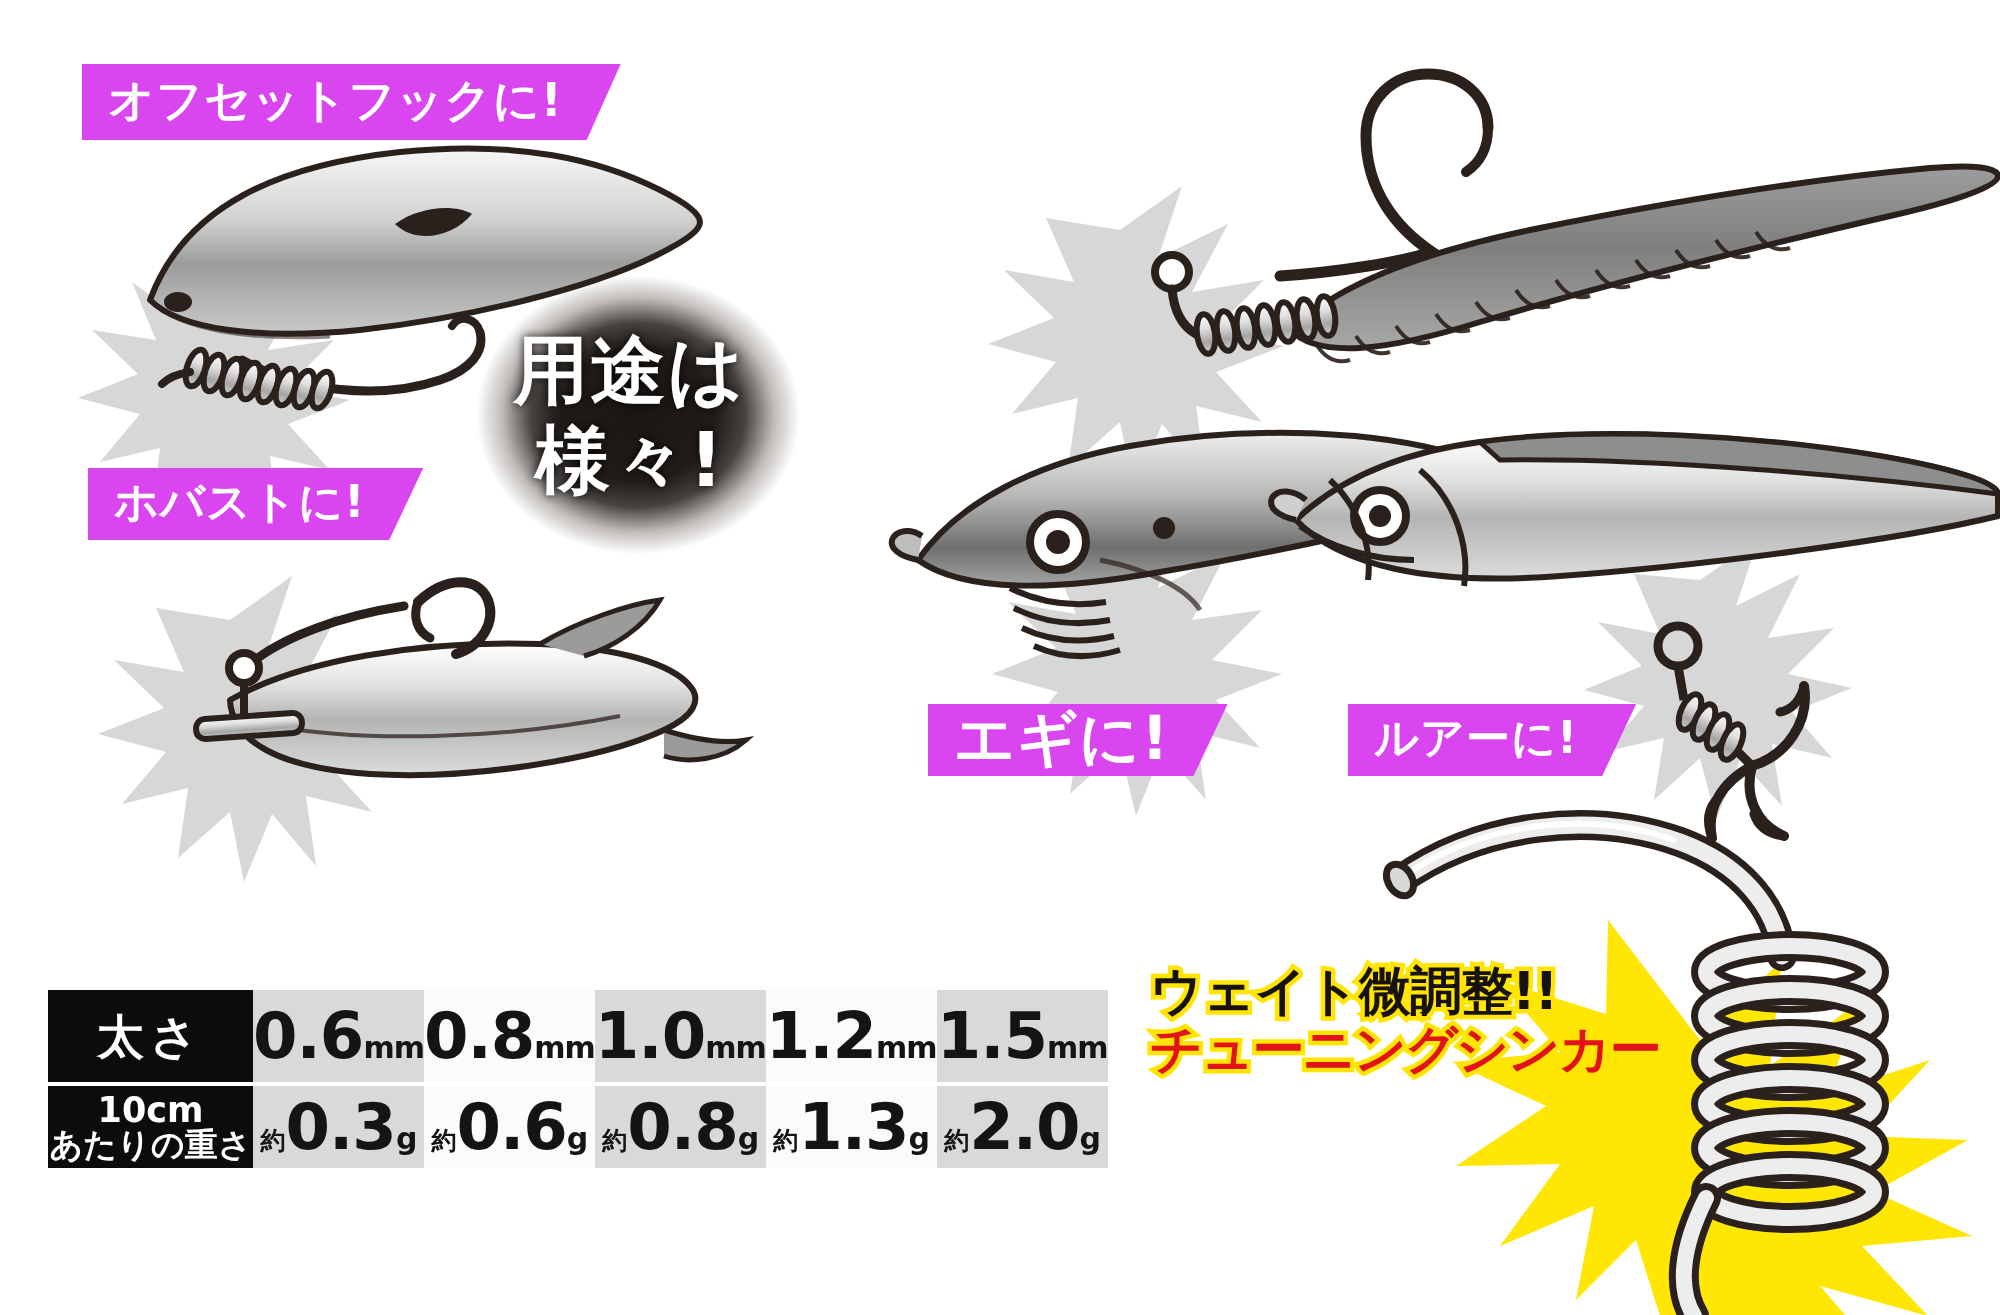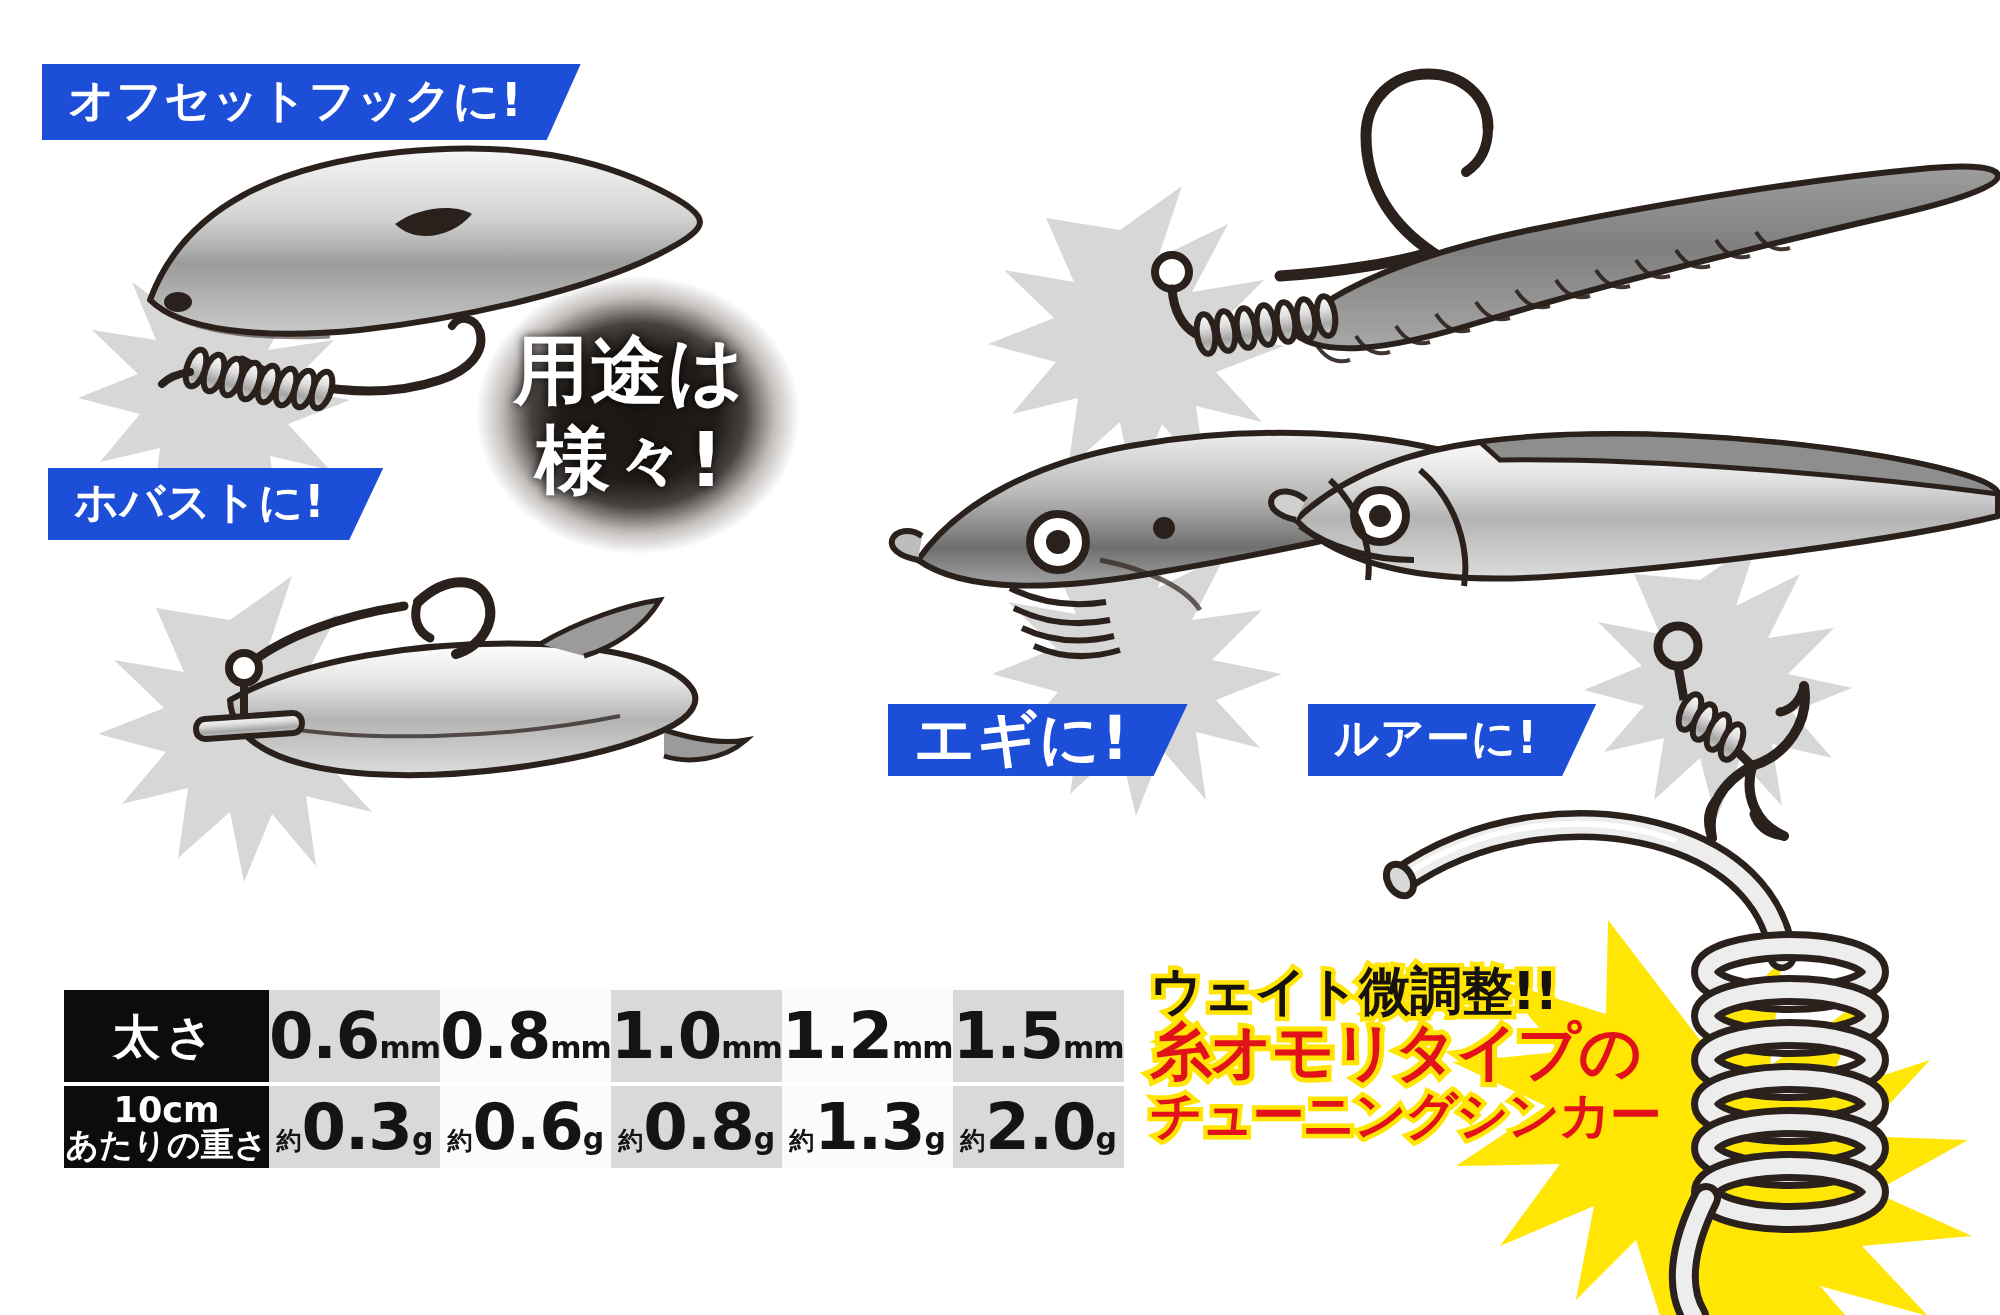--- a/index.html
+++ b/index.html
@@ -6,30 +6,31 @@
   body{
     width:2000px;height:1315px;position:relative;overflow:hidden;
     font-family:"Liberation Sans","DejaVu Sans",sans-serif;
     background:#ffffff;
   }
   .stage{position:absolute;left:0;top:0;width:2000px;height:1315px;}
 
   
   .banner{
     position:absolute;
-    background:#1d4ed8;
+    background:#d946ef;
     color:#ffffff;
     font-weight:bold;
     display:flex;align-items:center;
     padding:2px 26px 6px 26px;
     letter-spacing:1px;
     white-space:nowrap;
     font-family:"DejaVu Sans","Liberation Sans",sans-serif;
     line-height:1;
     z-index:40;
+    margin-left:40px;
   }
   .skew-r{ clip-path: polygon(0 0, 100% 0, calc(100% - 34px) 100%, 0 100%); padding-right:58px;}
 
   
   #center-blob{
     position:absolute; left:430px; top:250px; width:400px; height:330px;
     z-index:30; pointer-events:none;
   }
   #center-blob .glow{
     position:absolute;inset:0;
@@ -40,21 +41,21 @@
     align-items:center;justify-content:center;
     color:#fff;font-weight:bold;line-height:1.02;
     font-family:"DejaVu Sans","Liberation Sans",sans-serif;
     font-size:75px;letter-spacing:2px;
     text-shadow:0 0 10px rgba(0,0,0,.9);
     gap:13px;
   }
 
   
   #spec-table{
-    position:absolute;left:64px;top:990px;z-index:45;
+    position:absolute;left:48px;top:990px;z-index:45;
     border-collapse:collapse;
     font-family:"DejaVu Sans","Liberation Sans",sans-serif;
   }
   #spec-table td{padding:0;margin:0;vertical-align:middle;}
   .hdr-cell{
     background:#0c0c0c;color:#fff;font-weight:bold;text-align:center;
     width:205px;
   }
   .hdr-cell .l1{font-size:47px;letter-spacing:6px;line-height:1;}
   .hdr-cell .s1{font-size:35px;line-height:1.04;letter-spacing:0px;}
@@ -392,17 +393,16 @@
         </td>
         <td class="val-cell shade sep">
           <span class="yaku">約</span><span class="big">2.0</span><span class="unit">g</span>
         </td>
       </tr>
     </tbody>
   </table>
 
   <div id="promo">
     <div class="p1">ウェイト微調整!!</div>
-    <div class="p2">糸オモリタイプの</div>
     <div class="p3">チューニングシンカー</div>
   </div>
 
 </div>
 
 </body></html>

